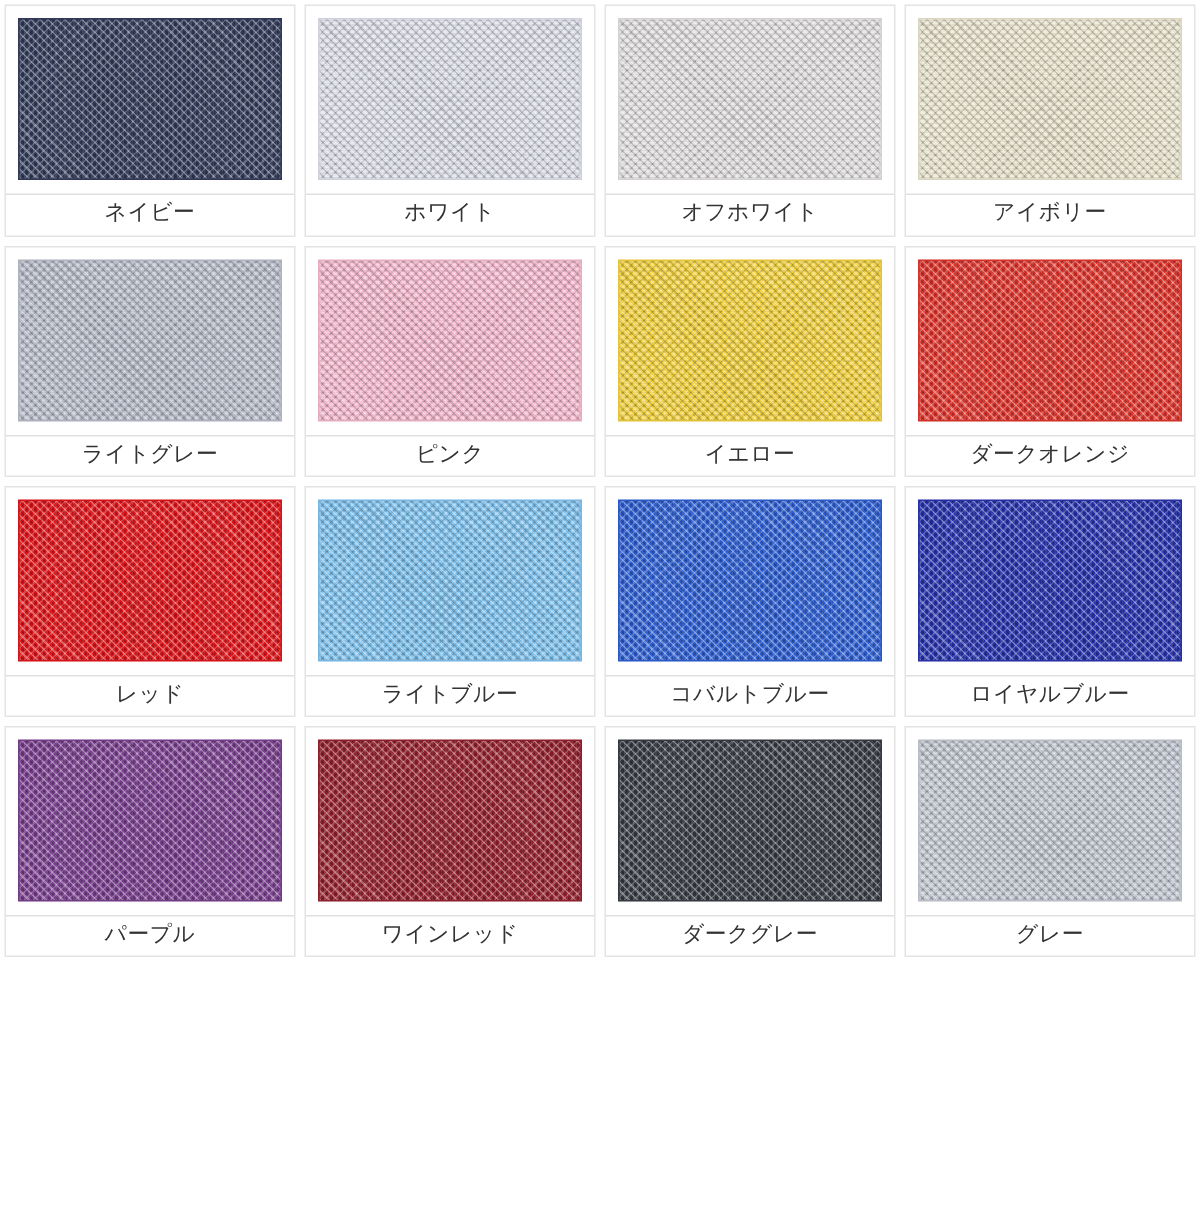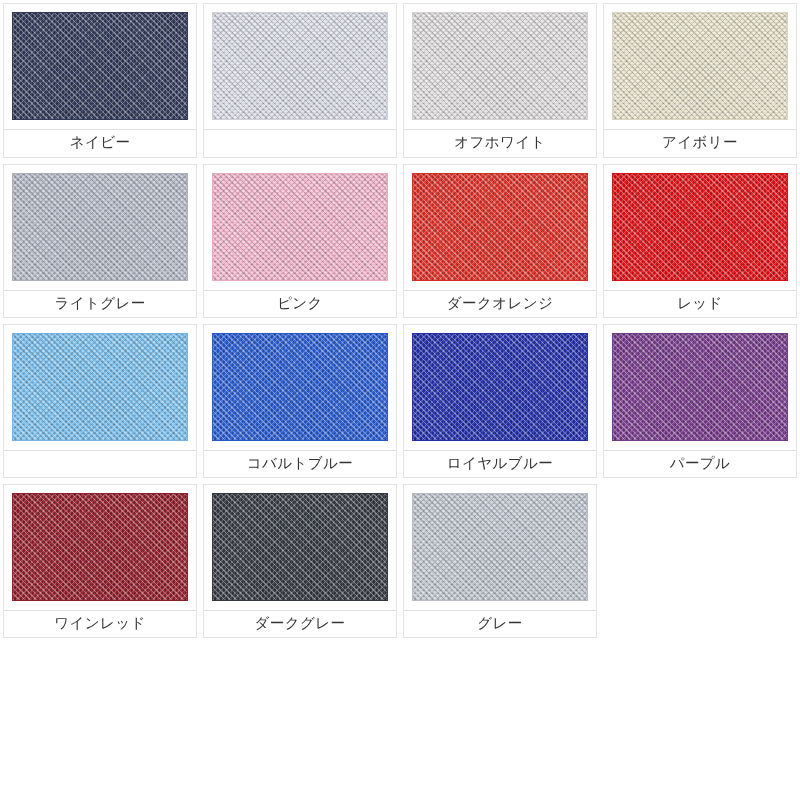--- a/index.html
+++ b/index.html
@@ -111,20 +111,21 @@
         <div class="swatch-image" style="background-color: rgb(52, 61, 92);"></div>
       </div>
       <div class="swatch-divider"></div>
       <div class="swatch-label">ネイビー</div>
     </div>
     <div class="swatch-card">
       <div class="swatch-image-wrap">
         <div class="swatch-image" style="background-color: rgb(220, 222, 232);"></div>
       </div>
       <div class="swatch-divider"></div>
+      <div class="swatch-label">ホワイト</div>
     </div>
     <div class="swatch-card">
       <div class="swatch-image-wrap">
         <div class="swatch-image" style="background-color: rgb(226, 223, 225);"></div>
       </div>
       <div class="swatch-divider"></div>
       <div class="swatch-label">オフホワイト</div>
     </div>
     <div class="swatch-card">
       <div class="swatch-image-wrap">
@@ -142,37 +143,45 @@
     </div>
     <div class="swatch-card">
       <div class="swatch-image-wrap">
         <div class="swatch-image" style="background-color: rgb(245, 184, 206);"></div>
       </div>
       <div class="swatch-divider"></div>
       <div class="swatch-label">ピンク</div>
     </div>
     <div class="swatch-card">
       <div class="swatch-image-wrap">
+        <div class="swatch-image" style="background-color: rgb(242, 209, 60);"></div>
+      </div>
+      <div class="swatch-divider"></div>
+      <div class="swatch-label">イエロー</div>
+    </div>
+    <div class="swatch-card">
+      <div class="swatch-image-wrap">
         <div class="swatch-image" style="background-color: rgb(224, 52, 43);"></div>
       </div>
       <div class="swatch-divider"></div>
       <div class="swatch-label">ダークオレンジ</div>
     </div>
     <div class="swatch-card">
       <div class="swatch-image-wrap">
         <div class="swatch-image" style="background-color: rgb(226, 21, 26);"></div>
       </div>
       <div class="swatch-divider"></div>
       <div class="swatch-label">レッド</div>
     </div>
     <div class="swatch-card">
       <div class="swatch-image-wrap">
         <div class="swatch-image" style="background-color: rgb(126, 194, 239);"></div>
       </div>
       <div class="swatch-divider"></div>
+      <div class="swatch-label">ライトブルー</div>
     </div>
     <div class="swatch-card">
       <div class="swatch-image-wrap">
         <div class="swatch-image" style="background-color: rgb(45, 95, 212);"></div>
       </div>
       <div class="swatch-divider"></div>
       <div class="swatch-label">コバルトブルー</div>
     </div>
     <div class="swatch-card">
       <div class="swatch-image-wrap">

